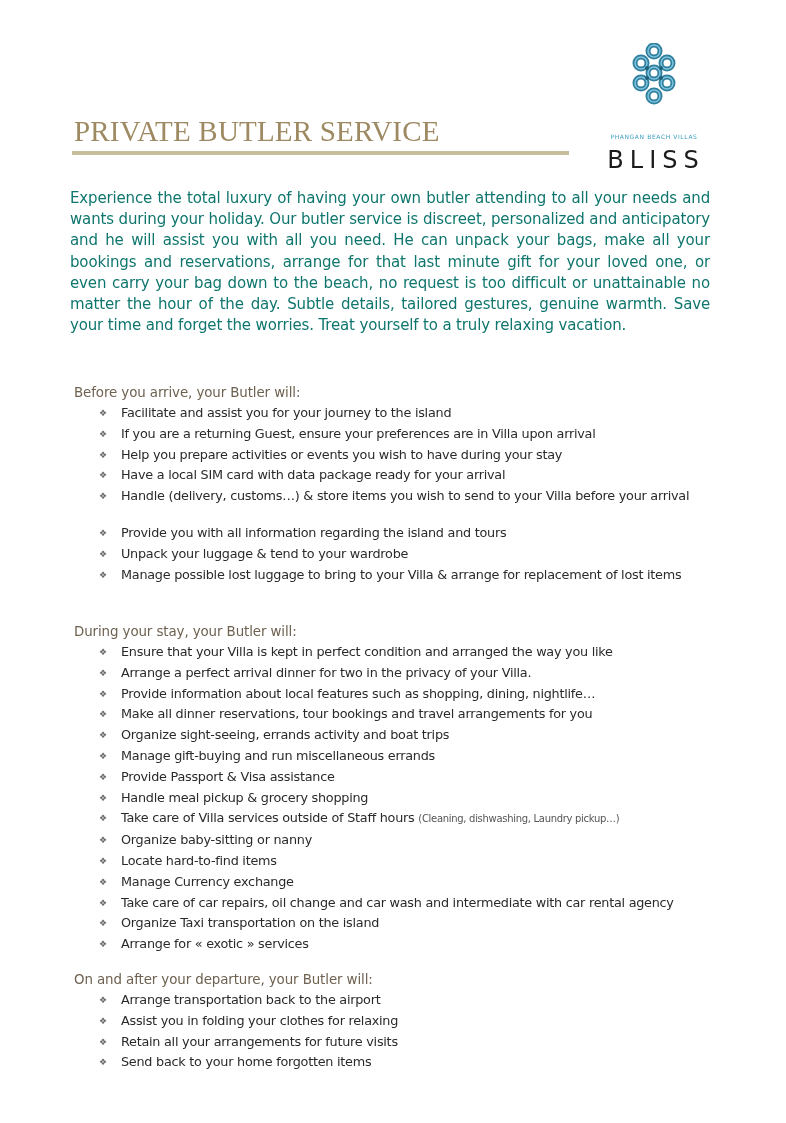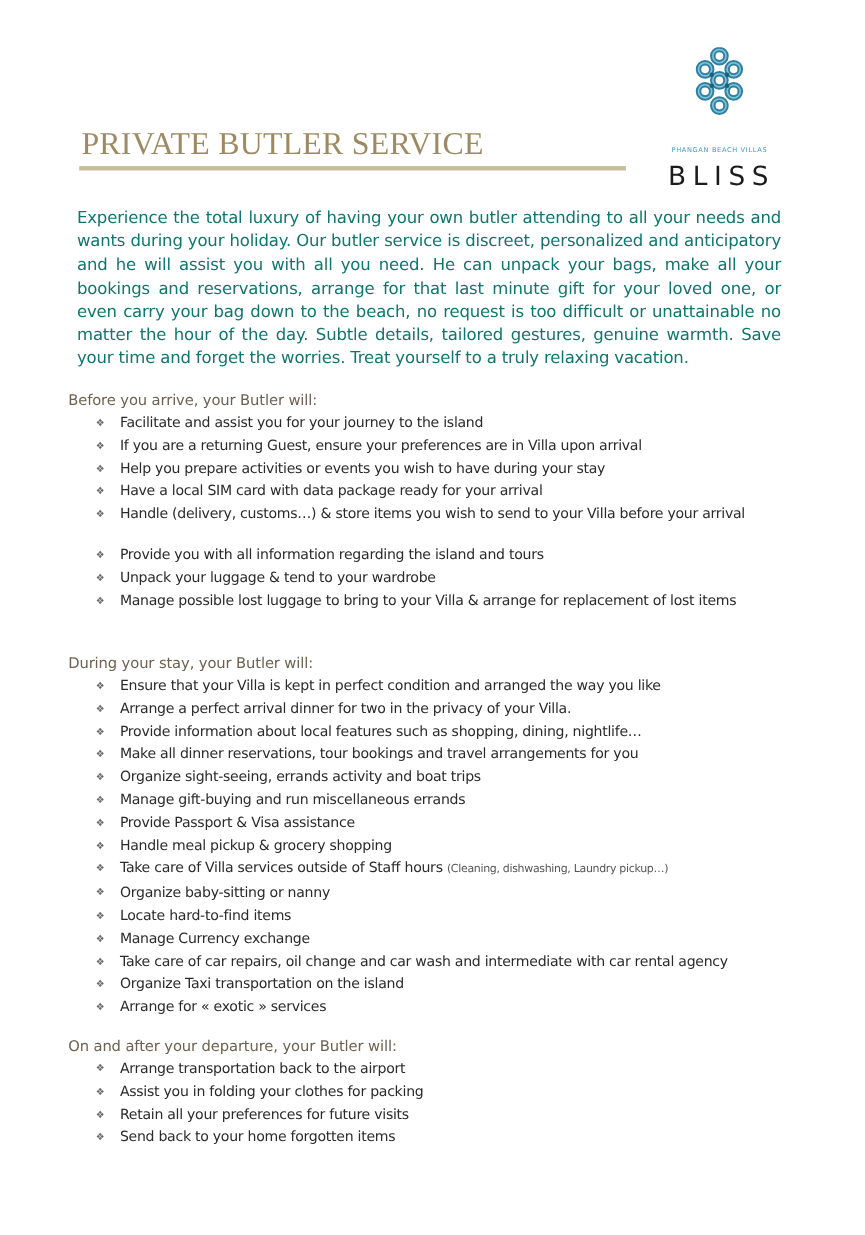--- a/index.html
+++ b/index.html
@@ -83,22 +83,23 @@
       width: 640px;
       font-size: 15px;
       line-height: 21.2px;
       text-align: justify;
       color: #0f766e;
       font-family: "DejaVu Sans", sans-serif;
       letter-spacing: -0.15px;
     }
     .section {
       position: absolute;
-      left: 62px;
+      left: 74px;
       width: 660px;
+      margin-top: 28px;
     }
     .section-heading {
       font-size: 13.4px;
       color: #6e6150;
       line-height: 20px;
       white-space: nowrap;
       letter-spacing: -0.1px;
     }
     .items {
       list-style: none;
@@ -204,17 +205,17 @@
     <li class="item"><span class="bullet">❖</span><span>Take care of car repairs, oil change and car wash and intermediate with car rental agency</span></li>
     <li class="item"><span class="bullet">❖</span><span>Organize Taxi transportation on the island</span></li>
     <li class="item"><span class="bullet">❖</span><span>Arrange for « exotic » services</span></li>
   </ul>
 </div>
 
 <div class="section" style="top:942px;">
   <div class="section-heading">On and after your departure, your Butler will:</div>
   <ul class="items">
     <li class="item"><span class="bullet">❖</span><span>Arrange transportation back to the airport</span></li>
-    <li class="item"><span class="bullet">❖</span><span>Assist you in folding your clothes for packing</span></li>
-    <li class="item"><span class="bullet">❖</span><span>Retain all your preferences for future visits</span></li>
+    <li class="item"><span class="bullet">❖</span><span>Assist you in folding your clothes for relaxing</span></li>
+    <li class="item"><span class="bullet">❖</span><span>Retain all your arrangements for future visits</span></li>
     <li class="item"><span class="bullet">❖</span><span>Send back to your home forgotten items</span></li>
   </ul>
 </div>
 
 </body></html>

